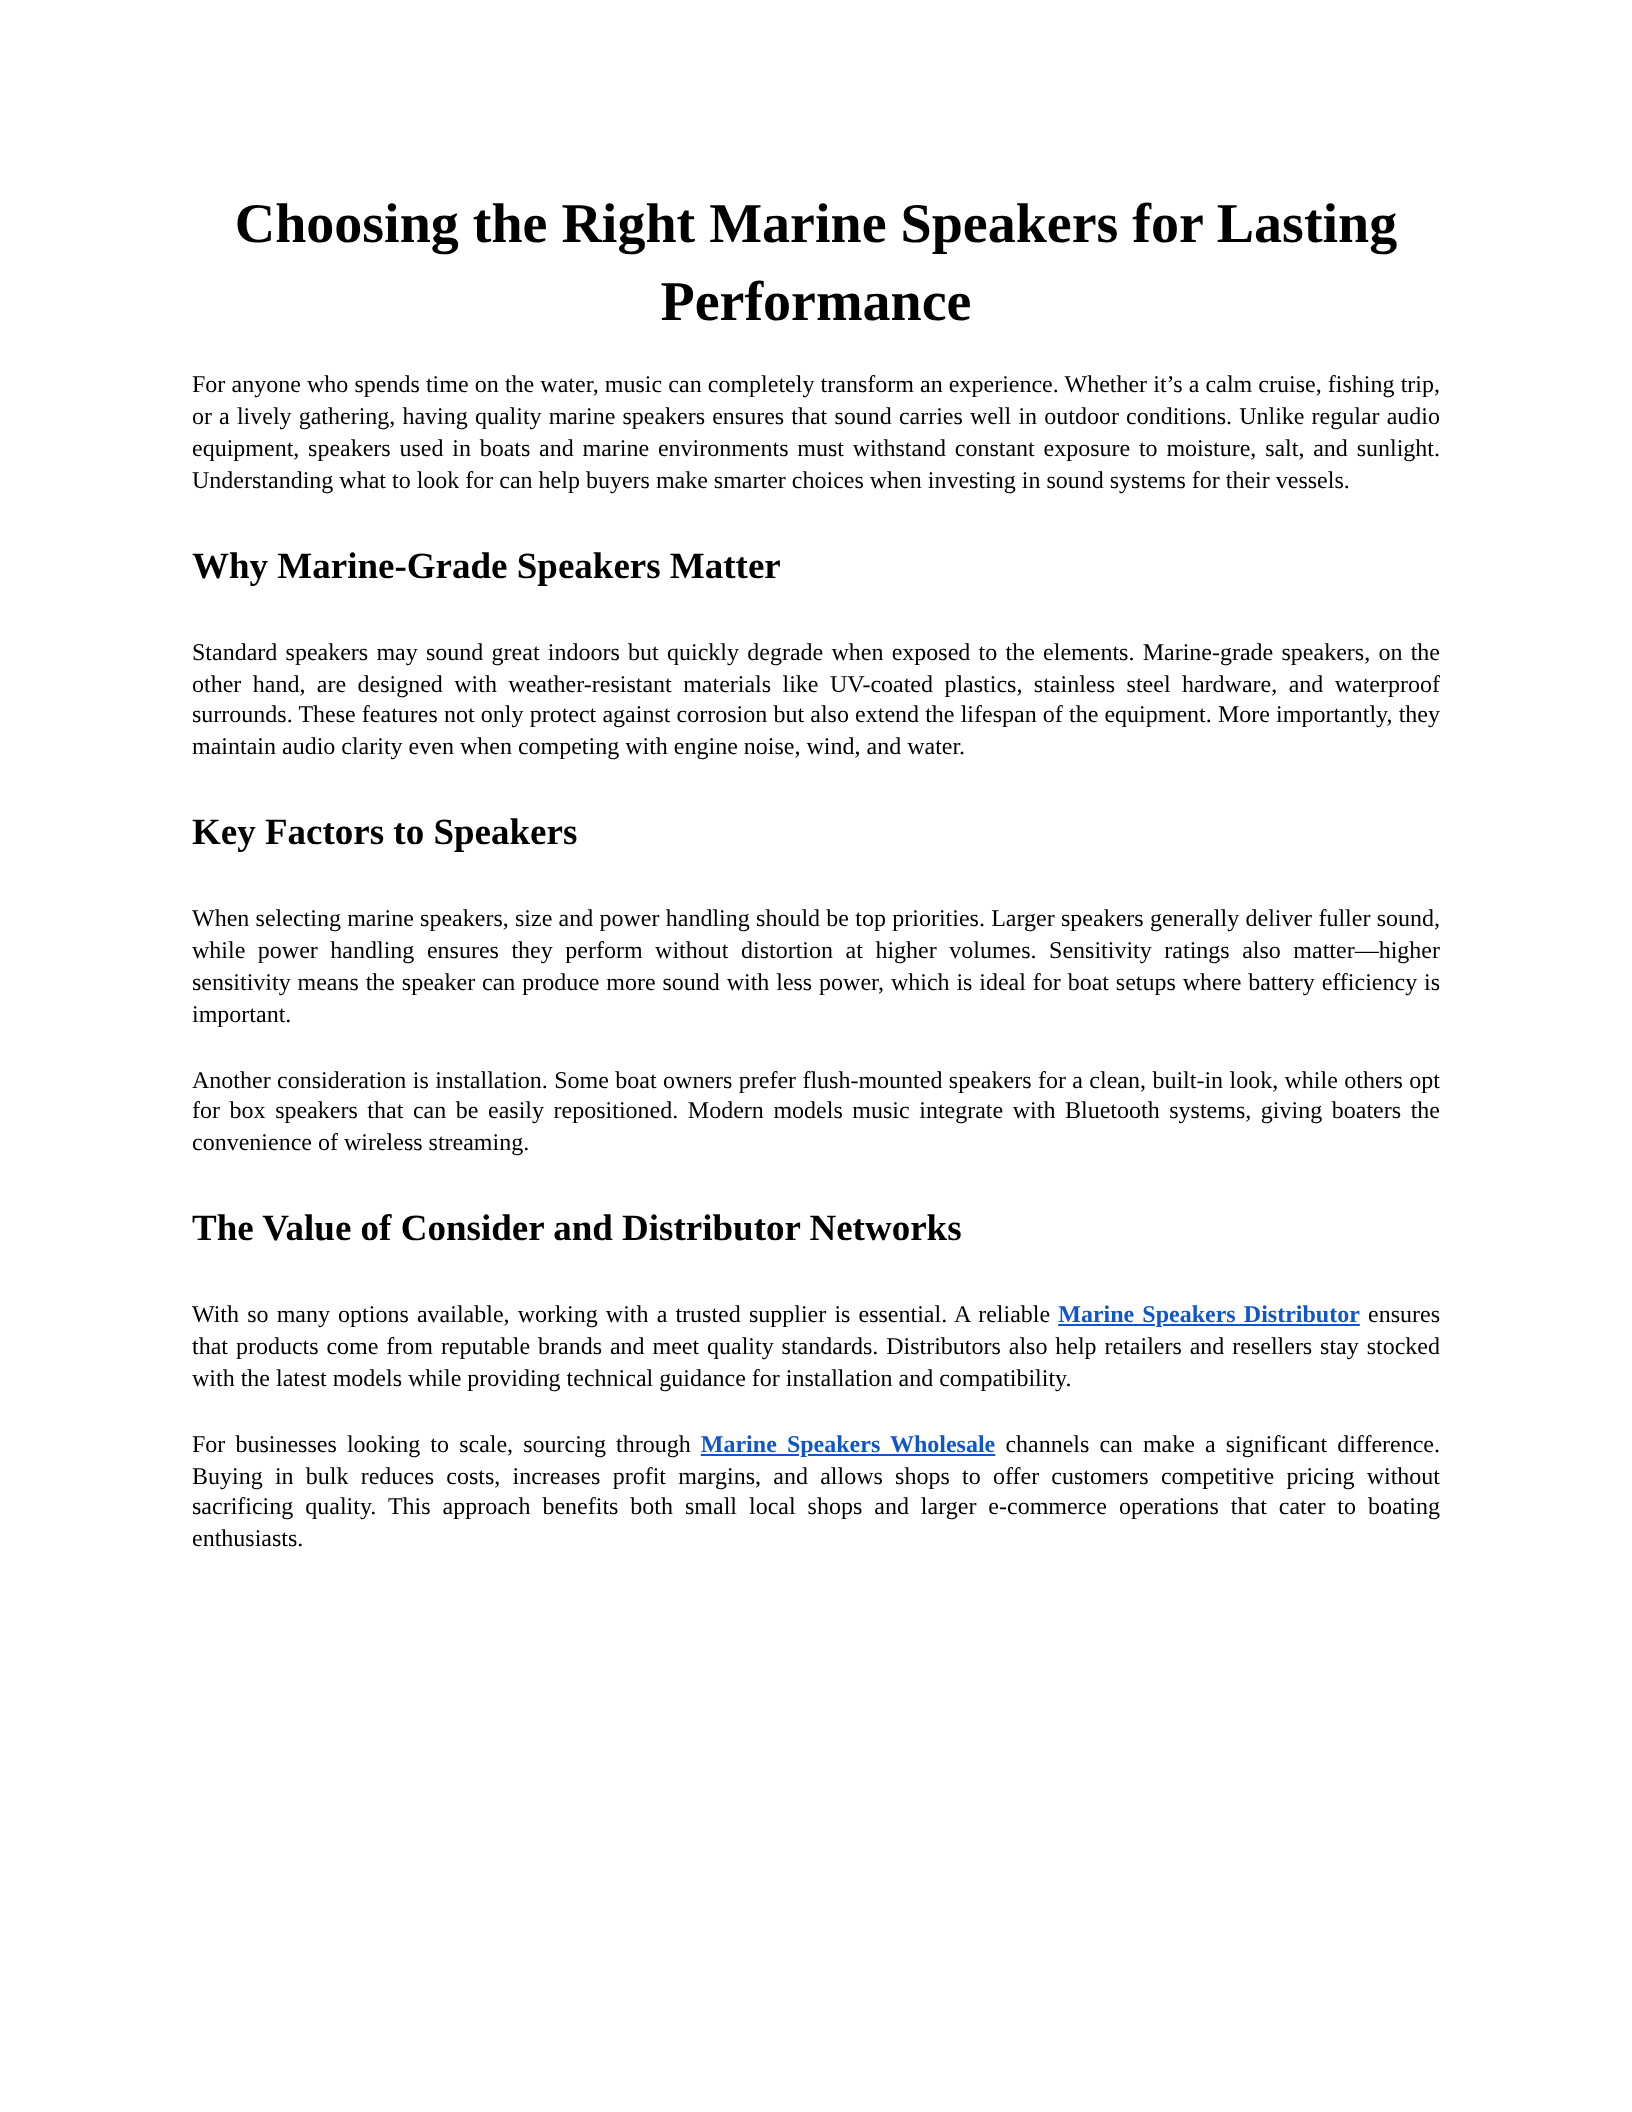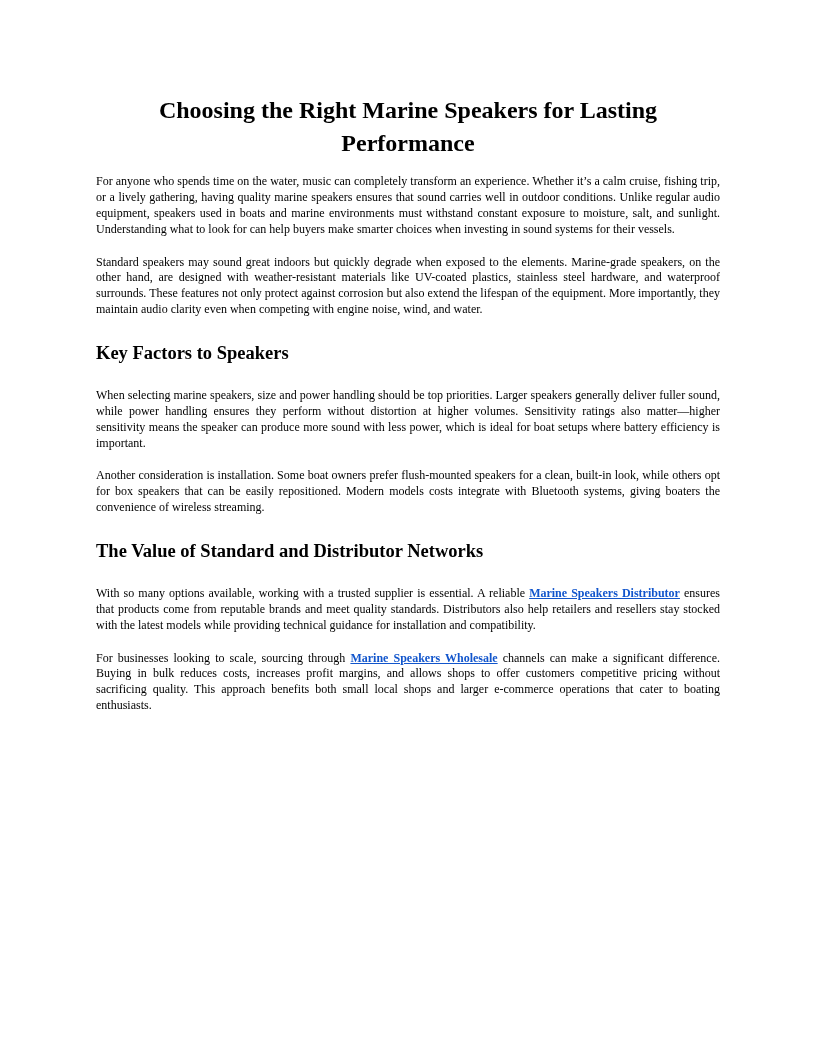--- a/index.html
+++ b/index.html
@@ -11,21 +11,21 @@
     width: 816px;
     height: 1056px;
     box-sizing: border-box;
     padding: 94px 96px 96px 96px;
     background: #ffffff;
     color: #000000;
     font-family: "Liberation Serif", "DejaVu Serif", serif;
     overflow: hidden;
   }
   .doc-title {
-    font-size: 24px;
+    font-size: 28px;
     font-weight: bold;
     text-align: center;
     line-height: 1.38;
     margin: 0 0 14px 0;
   }
   .doc-heading {
     font-size: 18.5px;
     font-weight: bold;
     margin: 24px 0 24px 0;
     line-height: 1.2;
@@ -45,28 +45,29 @@
 </style>
 </head>
 <body>
 
 <div class="page">
 
   <h1 class="doc-title">Choosing the Right Marine Speakers for Lasting Performance</h1>
 
   <p class="doc-para">For anyone who spends time on the water, music can completely transform an experience. Whether it’s a calm cruise, fishing trip, or a lively gathering, having quality marine speakers ensures that sound carries well in outdoor conditions. Unlike regular audio equipment, speakers used in boats and marine environments must withstand constant exposure to moisture, salt, and sunlight. Understanding what to look for can help buyers make smarter choices when investing in sound systems for their vessels.</p>
 
+  <h2 class="doc-heading">Why Marine-Grade Speakers Matter</h2>
 
   <p class="doc-para">Standard speakers may sound great indoors but quickly degrade when exposed to the elements. Marine-grade speakers, on the other hand, are designed with weather-resistant materials like UV-coated plastics, stainless steel hardware, and waterproof surrounds. These features not only protect against corrosion but also extend the lifespan of the equipment. More importantly, they maintain audio clarity even when competing with engine noise, wind, and water.</p>
 
   <h2 class="doc-heading">Key Factors to Speakers</h2>
 
   <p class="doc-para">When selecting marine speakers, size and power handling should be top priorities. Larger speakers generally deliver fuller sound, while power handling ensures they perform without distortion at higher volumes. Sensitivity ratings also matter—higher sensitivity means the speaker can produce more sound with less power, which is ideal for boat setups where battery efficiency is important.</p>
 
-  <p class="doc-para">Another consideration is installation. Some boat owners prefer flush-mounted speakers for a clean, built-in look, while others opt for box speakers that can be easily repositioned. Modern models costs integrate with Bluetooth systems, giving boaters the convenience of wireless streaming.</p>
+  <p class="doc-para">Another consideration is installation. Some boat owners prefer flush-mounted speakers for a clean, built-in look, while others opt for box speakers that can be easily repositioned. Modern models music integrate with Bluetooth systems, giving boaters the convenience of wireless streaming.</p>
 
-  <h2 class="doc-heading">The Value of Standard and Distributor Networks</h2>
+  <h2 class="doc-heading">The Value of Consider and Distributor Networks</h2>
 
   <p class="doc-para"><span>With so many options available, working with a trusted supplier is essential. A reliable </span><a class="doc-link">Marine Speakers Distributor</a><span> ensures that products come from reputable brands and meet quality standards. Distributors also help retailers and resellers stay stocked with the latest models while providing technical guidance for installation and compatibility.</span></p>
 
   <p class="doc-para"><span>For businesses looking to scale, sourcing through </span><a class="doc-link">Marine Speakers Wholesale</a><span> channels can make a significant difference. Buying in bulk reduces costs, increases profit margins, and allows shops to offer customers competitive pricing without sacrificing quality. This approach benefits both small local shops and larger e-commerce operations that cater to boating enthusiasts.</span></p>
 
 </div>
 
 </body></html>

